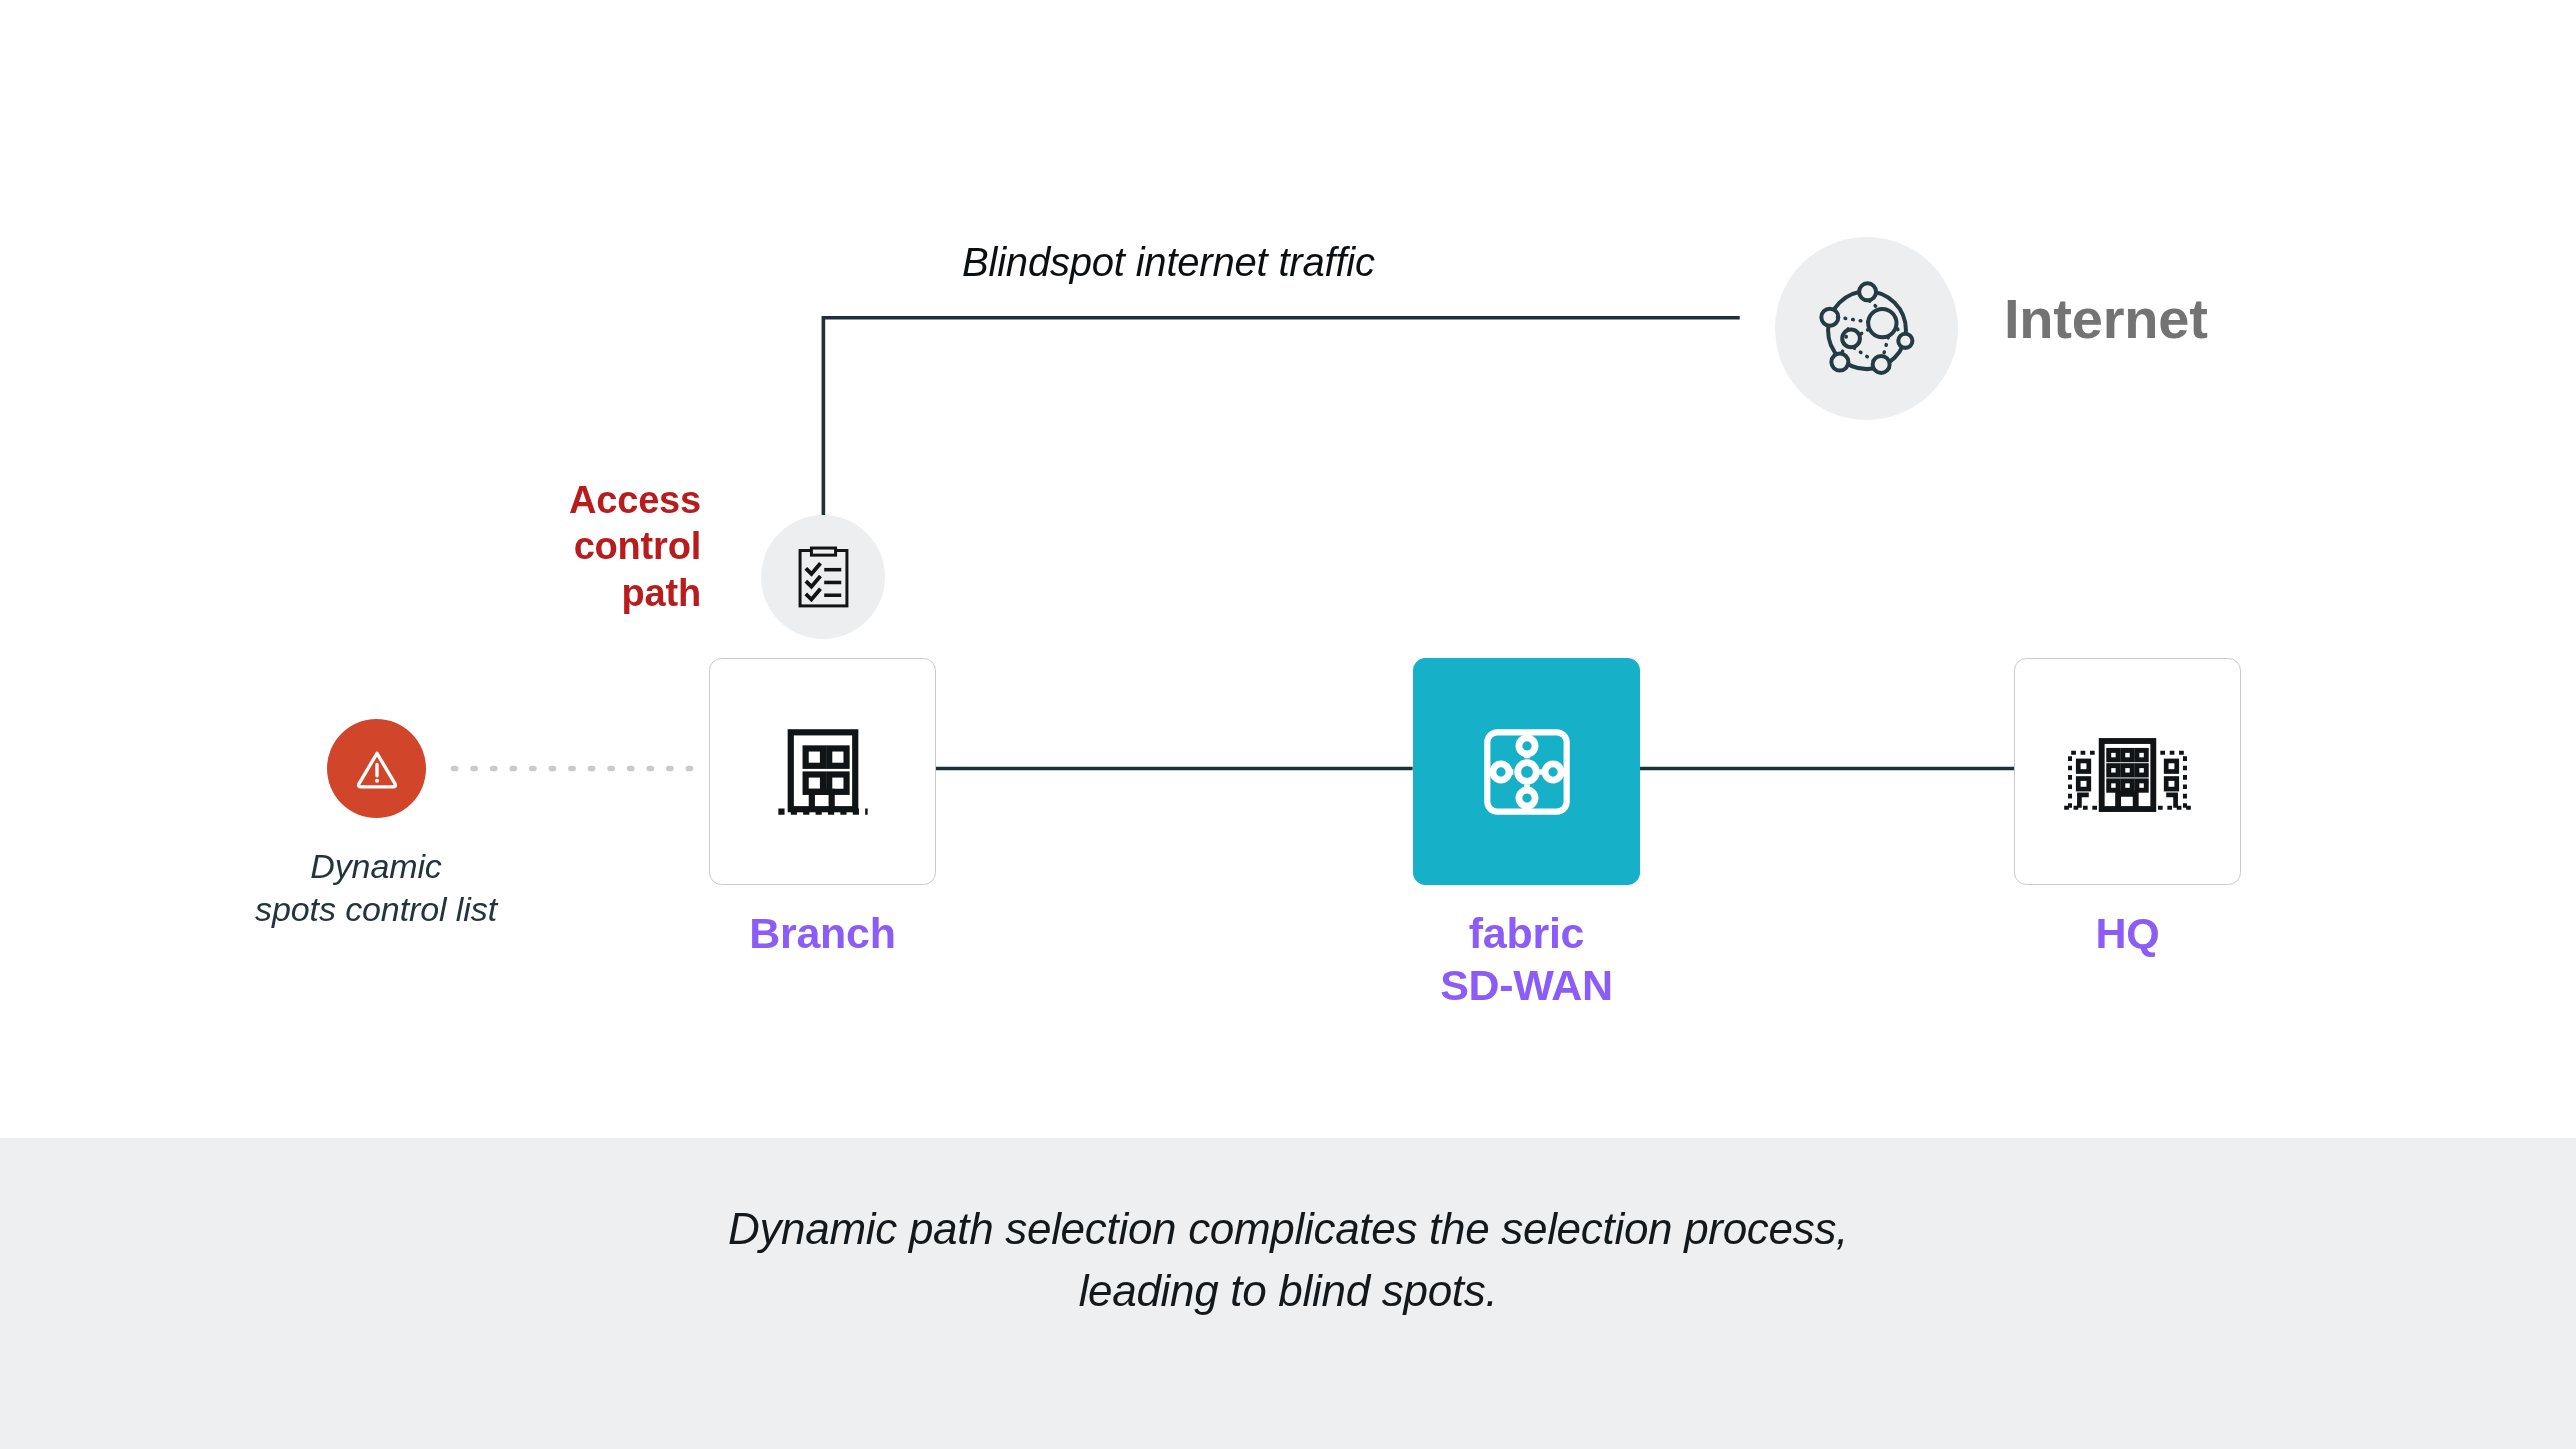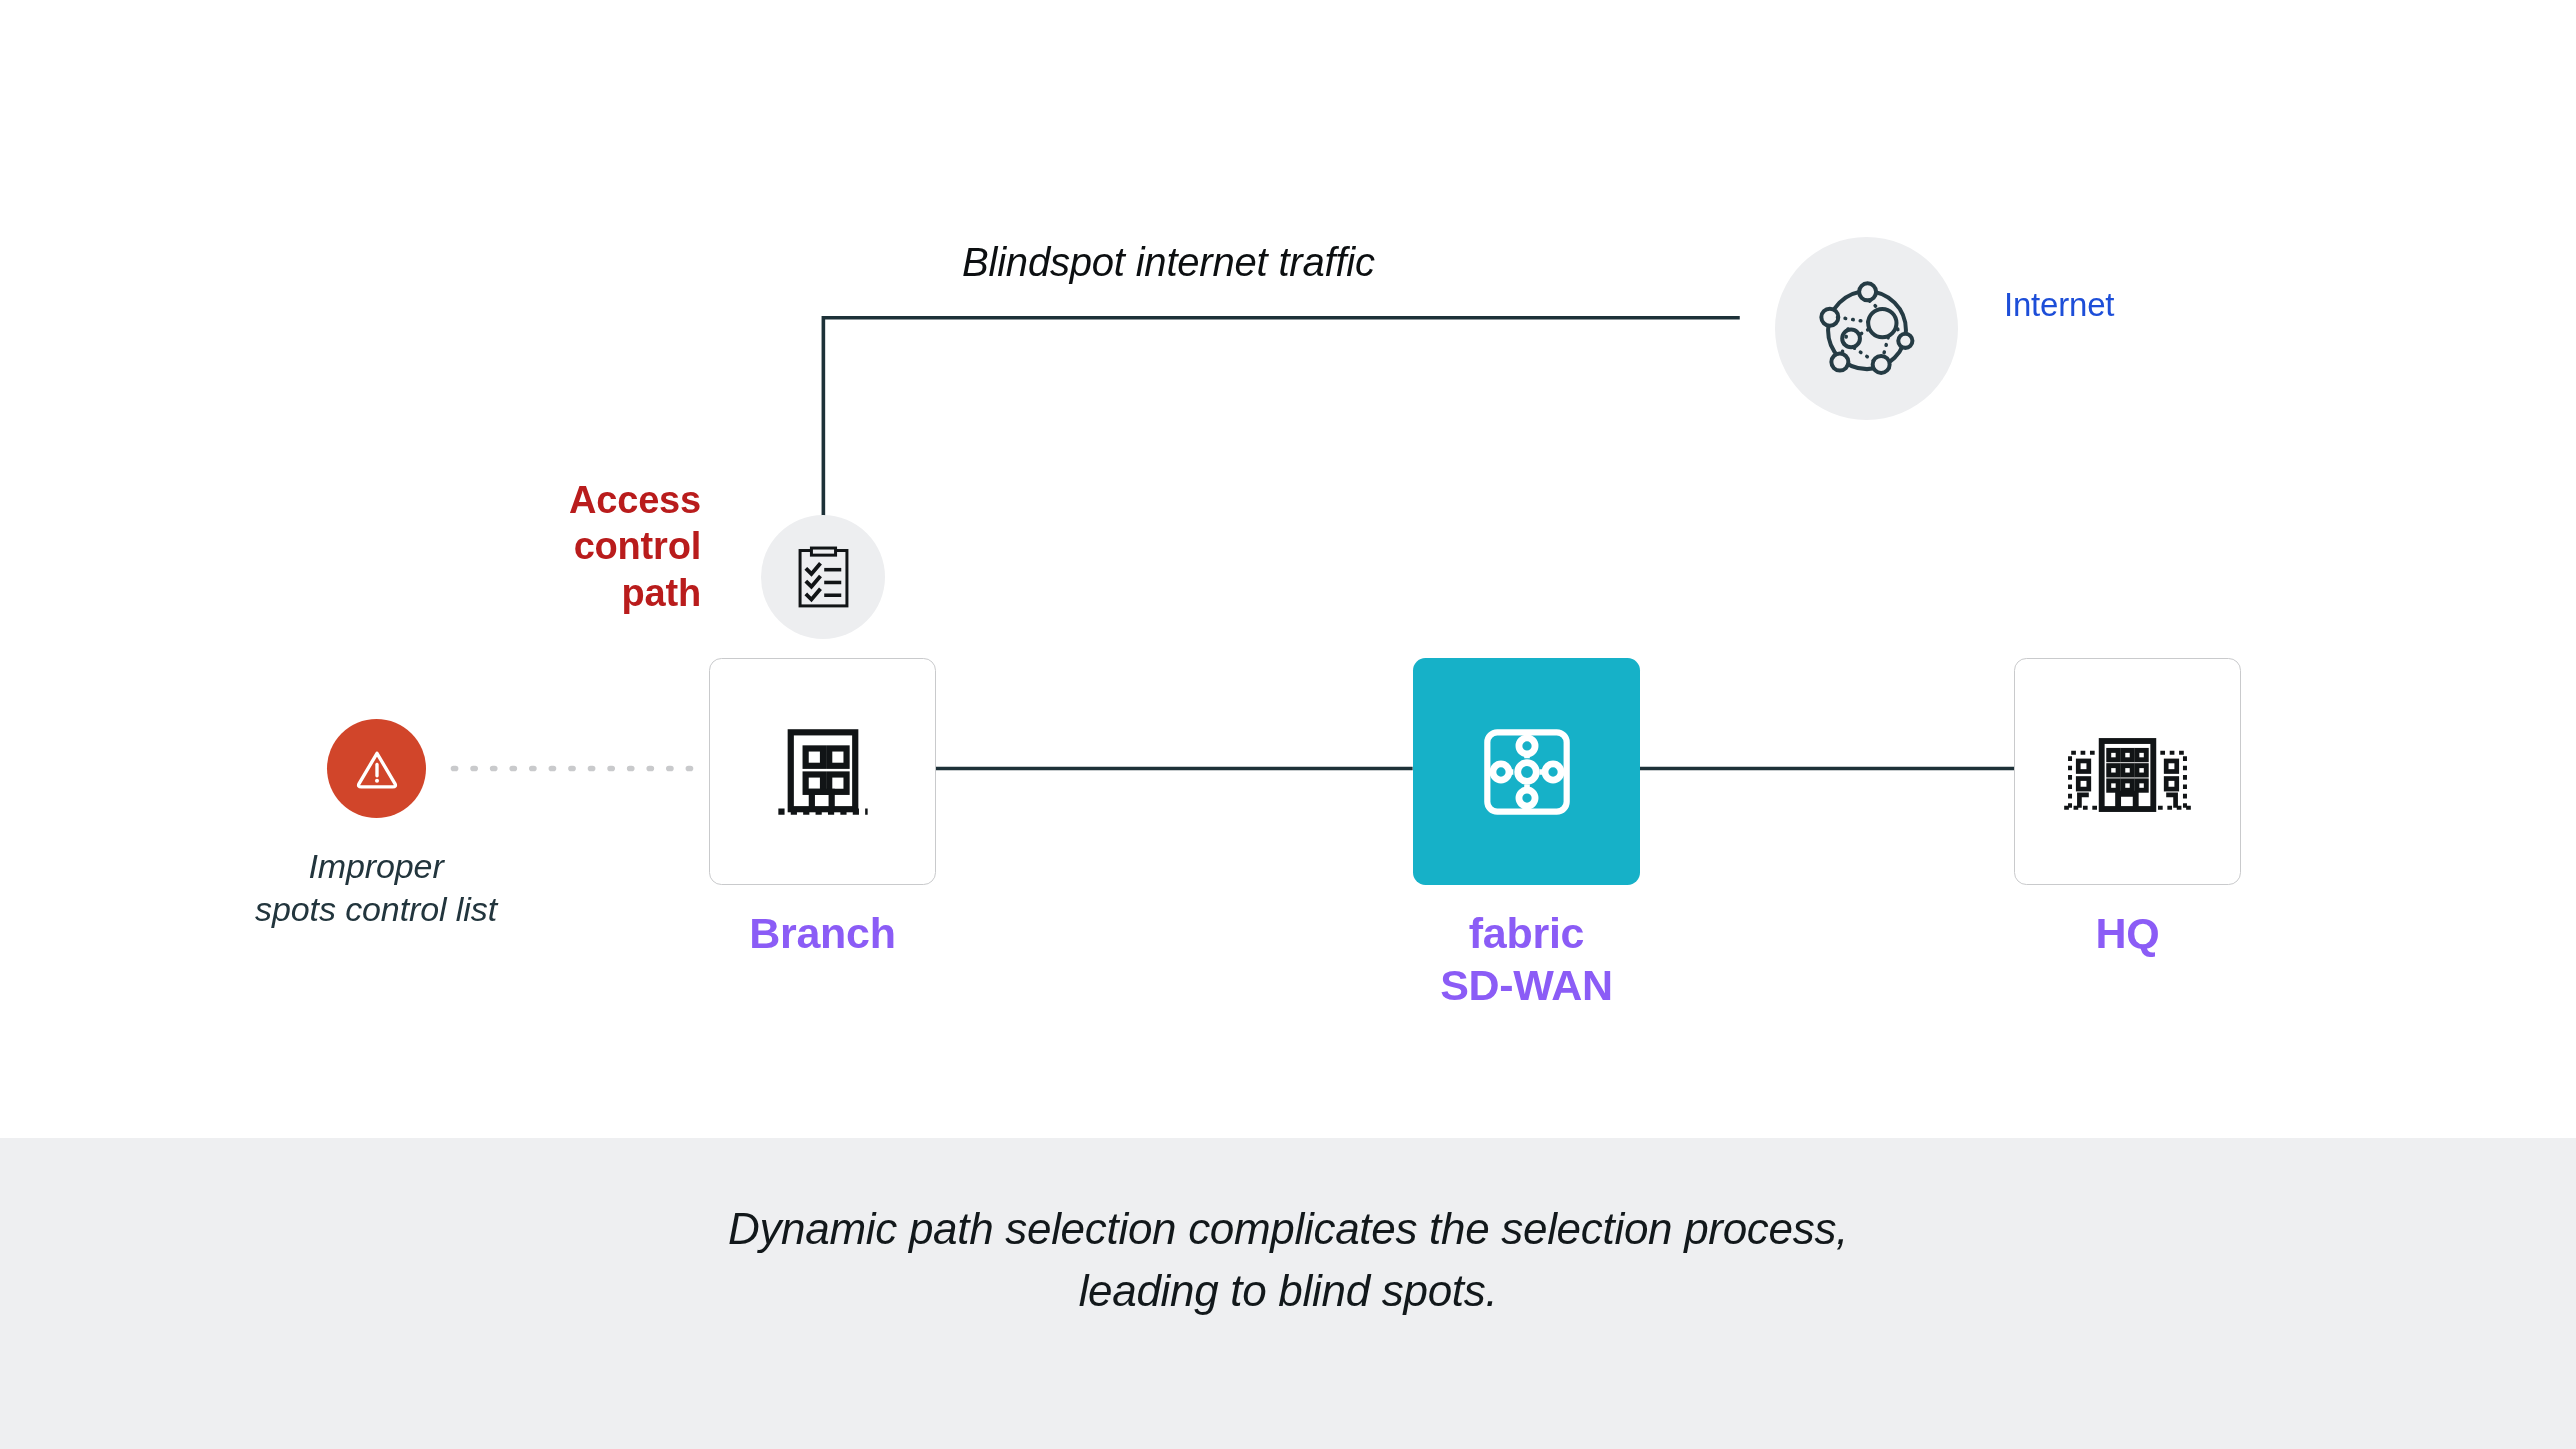--- a/index.html
+++ b/index.html
@@ -109,23 +109,23 @@
   .wire-label {
     position: absolute;
     font-style: italic;
     font-size: 40px;
     color: #0c0f11;
     letter-spacing: -0.2px;
     white-space: nowrap;
   }
   .internet-label {
     position: absolute;
-    font-weight: normal;
-    font-size: 33px;
-    color: #1d4ed8;
+    font-weight: bold;
+    font-size: 56px;
+    color: #737373;
     letter-spacing: -0.2px;
     white-space: nowrap;
   }
 
   
   .warn-badge {
     position: absolute;
     width: 99px;
     height: 99px;
     border-radius: 50%;
@@ -274,21 +274,21 @@
   <div class="node-label" style="left:2014px; top:907px; width:227px;">HQ</div>
 
   <div class="warn-badge" style="left:327px; top:719px;">
     <svg width="56" height="56" viewBox="0 0 100 100">
       <path d="M50 22 L82 76 Q85 82 78 82 L22 82 Q15 82 18 76 Z" fill="none" stroke="#ffffff" stroke-width="6" stroke-linejoin="round"></path>
       <line x1="50" y1="42" x2="50" y2="62" stroke="#ffffff" stroke-width="6" stroke-linecap="round"></line>
       <circle cx="50" cy="71" r="3.6" fill="#ffffff"></circle>
     </svg>
   </div>
   <div class="side-label-italic" style="left:144px; top:845px; width:464px;">
-    <div>Improper</div>
+    <div>Dynamic</div>
     <div>spots control list</div>
   </div>
 
   <div class="caption-band"></div>
   <div class="caption-text">
     <div>Dynamic path selection complicates the selection process,</div>
     <div>leading to blind spots.</div>
   </div>
 
 </div>

